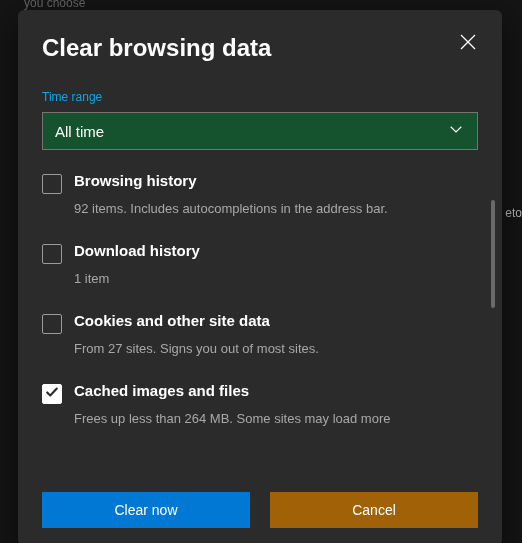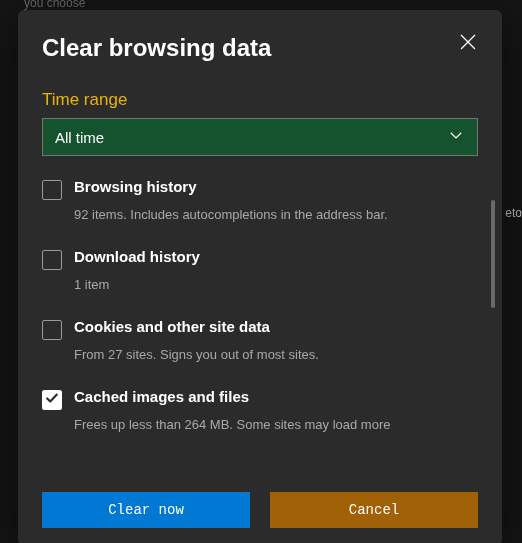--- a/index.html
+++ b/index.html
@@ -50,22 +50,22 @@
     color: #fff;
   }
   .close-btn svg { width: 16px; height: 16px; }
   .modal-title {
     font-size: 24px;
     font-weight: 600;
     color: #fff;
     margin: 24px 24px 0 24px;
   }
   .label {
-    font-size: 17px;
-    color: #eab308;
+    font-size: 12px;
+    color: #0ea5e9;
     margin: 28px 24px 8px 24px;
   }
   .select {
     margin: 0 24px;
     height: 38px;
     border: 1px solid #747474;
     background: #14532d;
     display: flex;
     align-items: center;
     justify-content: space-between;
@@ -133,21 +133,20 @@
     background: #6a6a6a;
     border-radius: 2px;
   }
   .buttons {
     position: absolute;
     bottom: 18px;
     left: 24px;
     right: 24px;
     display: flex;
     gap: 20px;
-    font-family: Liberation Mono, monospace;
   }
   .btn {
     flex: 1;
     height: 36px;
     display: flex;
     align-items: center;
     justify-content: center;
     font-size: 14px;
     font-weight: 400;
     cursor: pointer;

